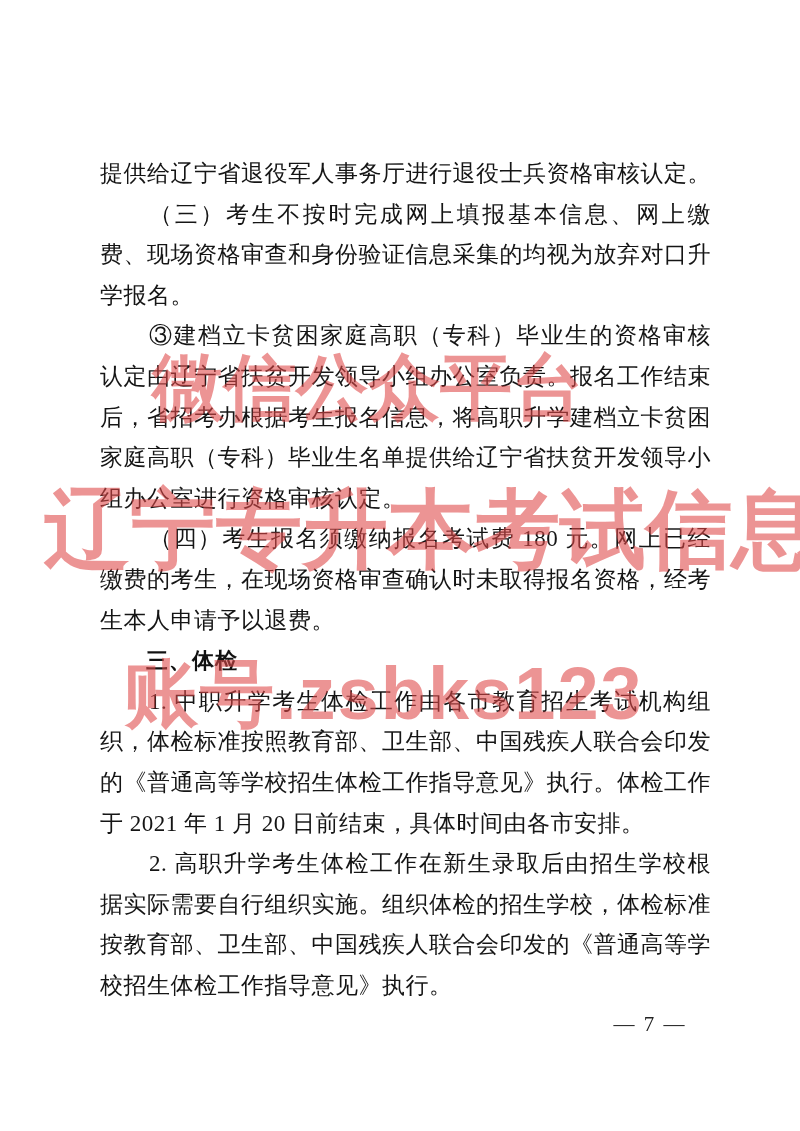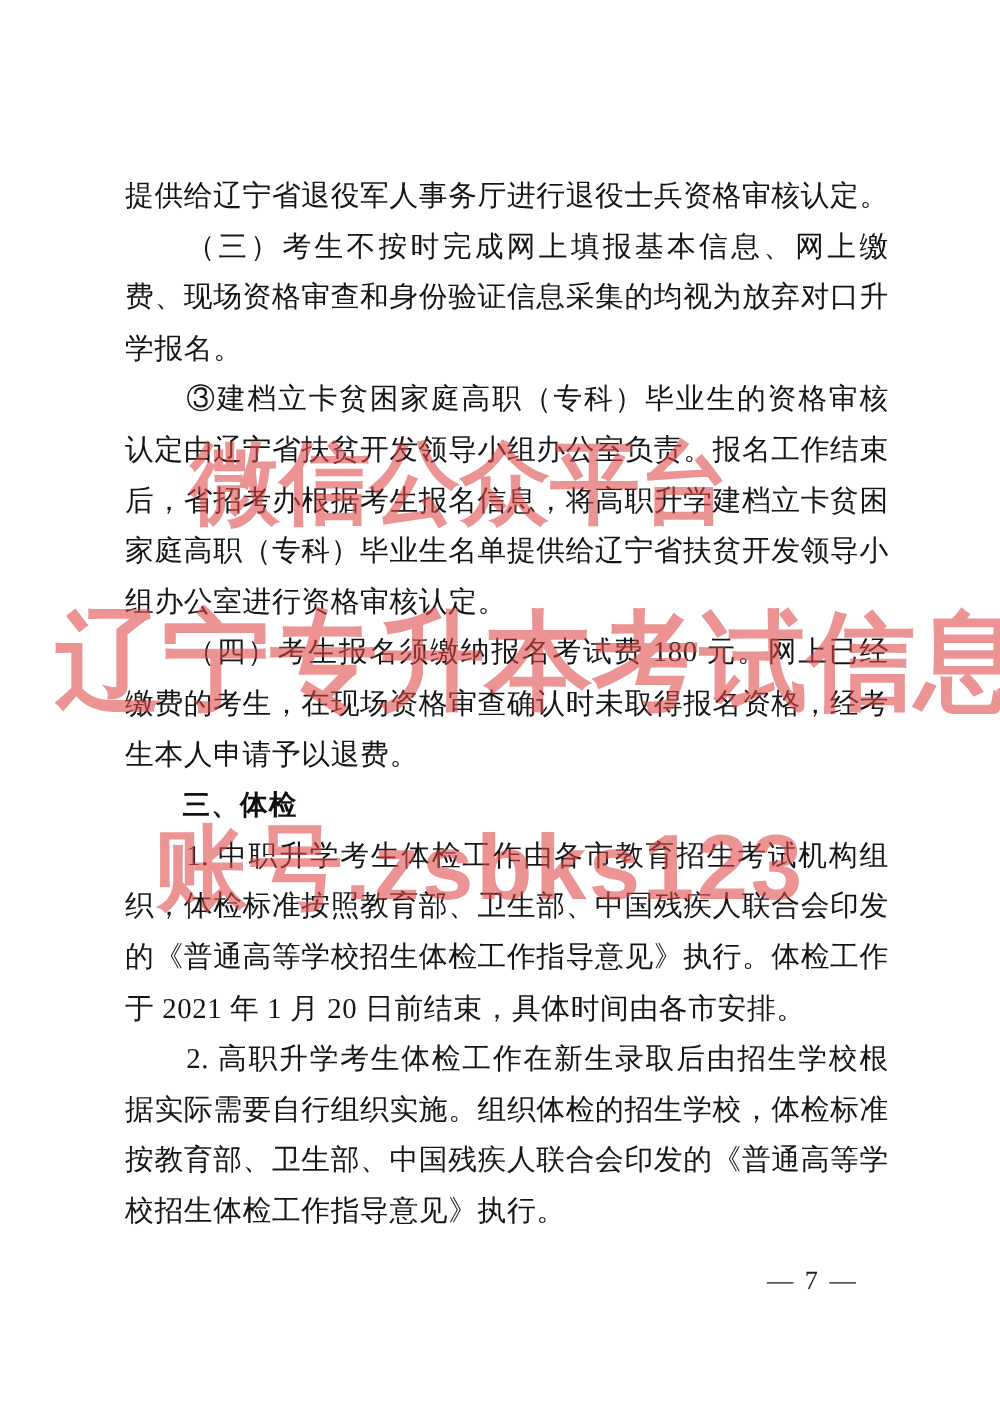--- a/index.html
+++ b/index.html
@@ -14,21 +14,21 @@
   .page {
     position: absolute;
     left: 0; top: 0;
     width: 800px; height: 1131px;
     background: #ffffff;
   }
   
   .text-block {
     position: absolute;
     left: 100px;
-    top: 137px;
+    top: 154px;
     width: 611px;
     color: #151515;
     font-size: 23px;
     line-height: 40.6px;
     letter-spacing: 0.5px;
     text-align: justify;
   }
   .para { text-indent: 0; }
   .para.indented { text-indent: 49px; }
   .section-heading {

